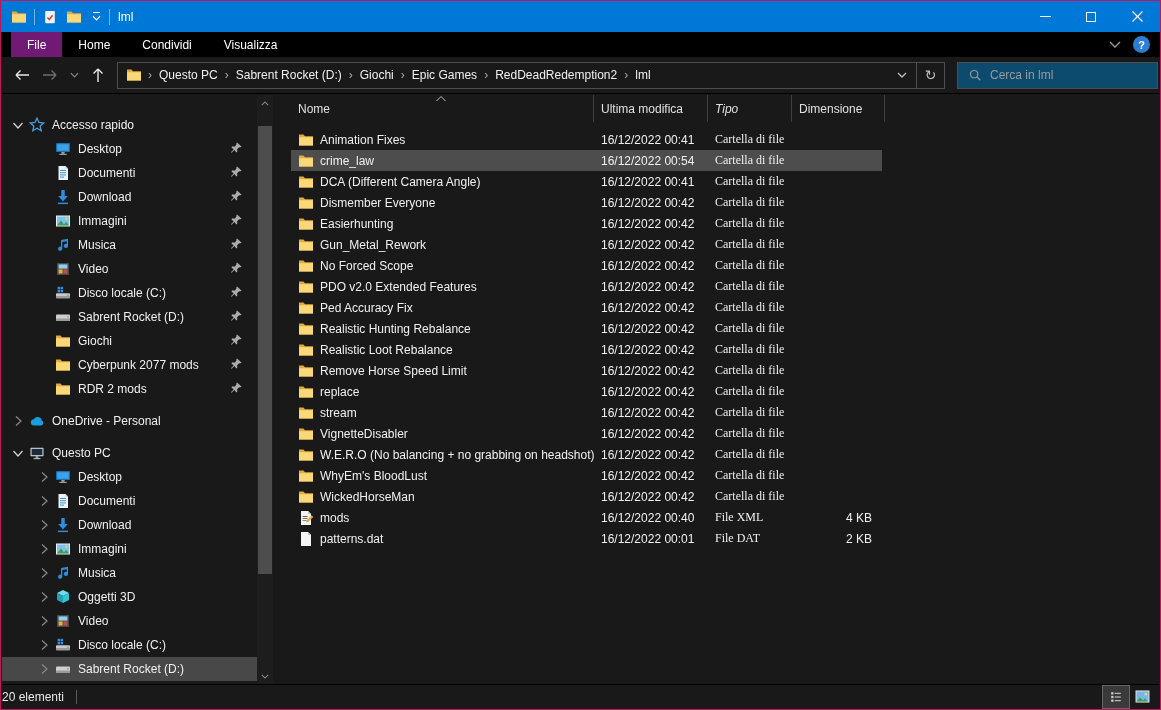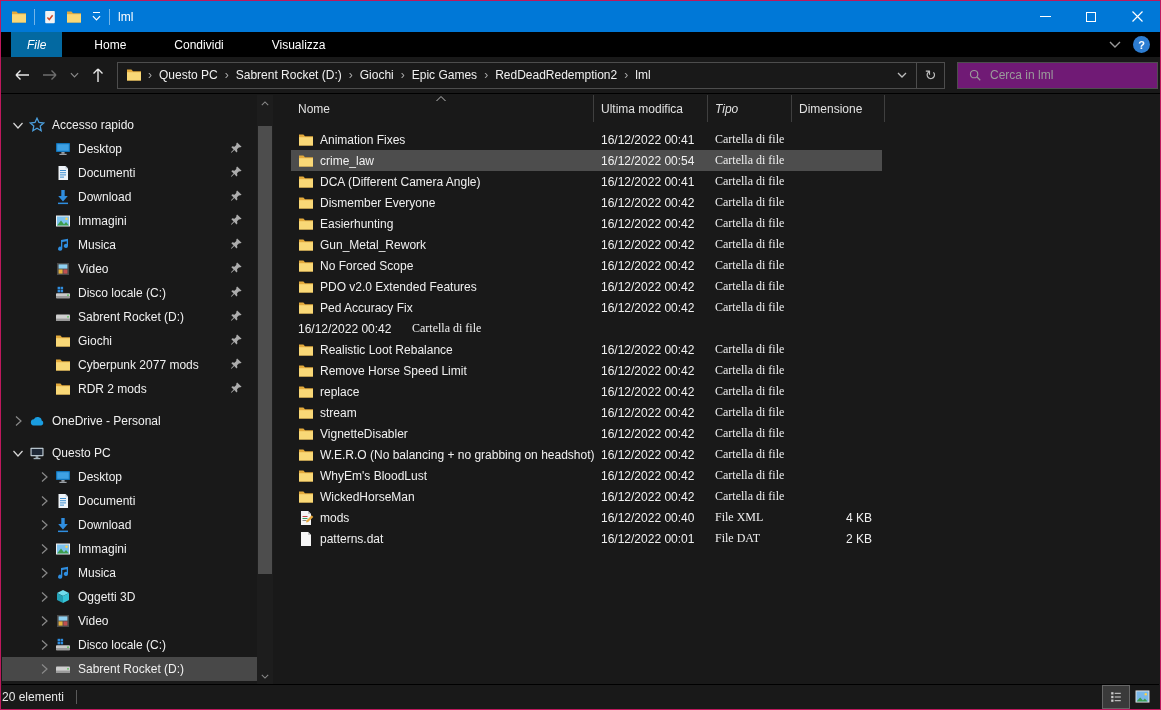--- a/index.html
+++ b/index.html
@@ -14,42 +14,42 @@
   .qat .qsep { width:1px; height:16px; background:rgba(255,255,255,.45); }
   .qat .qchev { color:#fff; font-size:9px; line-height:8px; display:flex; flex-direction:column; align-items:center; width:14px; }
   .qat .qchev .bar { width:7px; height:1px; background:#fff; margin-bottom:2px; }
   .win-title { color:#fff; margin-left:8px; font-size:12px; }
   .win-controls { margin-left:auto; display:flex; height:31px; }
   .wc { width:46px; height:31px; display:flex; align-items:center; justify-content:center; color:#fff; font-size:13px; cursor:default; }
   .wc .maxbox { width:10px; height:10px; border:1px solid #fff; }
 
   
   .ribbon { position:absolute; top:31px; left:0; right:0; height:25px; background:#000; display:flex; align-items:stretch; }
-  .rtab { padding:0 16px; display:flex; align-items:center; color:#fff; cursor:default;margin-left:16px; }
-  .rtab.active { background:#0369a1;font-style:italic; }
+  .rtab { padding:0 16px; display:flex; align-items:center; color:#fff; cursor:default; }
+  .rtab.active { background:#701a75; }
   .rtab:first-child { margin-left:10px; }
   .ribbon-right { margin-left:auto; display:flex; align-items:center; gap:12px; padding-right:10px; }
   .rib-chev svg { display:block; }
   .help-btn { width:17px; height:17px; border-radius:50%; background:#2d7dd2; color:#fff; font-weight:bold; font-size:11px; display:flex; align-items:center; justify-content:center; }
 
   
   .toolbar { position:absolute; top:56px; left:0; right:0; height:37px; background:#191919; border-bottom:1px solid #000; display:flex; align-items:center; }
   .navbtn { width:26px; height:26px; display:flex; align-items:center; justify-content:center; font-size:15px; color:#e8e8e8; cursor:default; }
   .navbtn.disabled { color:#6e6e6e; }
   .navbtn.small { width:18px; }
   .nav-cluster { display:flex; align-items:center; padding-left:8px; gap:2px; }
   .addressbar { margin-left:6px; width:828px; height:27px; background:#191919; border:1px solid #4d4d4d; display:flex; align-items:center; }
   .addr-folder { width:16px; height:16px; margin:0 6px 0 8px; }
   .crumbs { display:flex; align-items:center; height:100%; flex:1; overflow:hidden; }
   .crumb { padding:0 7px; height:100%; display:flex; align-items:center; color:#f0f0f0; cursor:default; white-space:nowrap; }
   .crumb-sep { color:#a8a8a8; font-size:12px; cursor:default; }
   .addr-right { margin-left:auto; display:flex; height:100%; }
   .addr-btn { width:28px; height:100%; display:flex; align-items:center; justify-content:center; color:#bdbdbd; }
   .addr-btn.refresh { border-left:1px solid #4d4d4d; font-size:14px; }
-  .searchbox { margin-left:12px; width:201px; height:27px; background:#701a75; border:1px solid #4d4d4d; display:flex; align-items:center; }
+  .searchbox { margin-left:12px; width:201px; height:27px; background:#0c4a6e; border:1px solid #4d4d4d; display:flex; align-items:center; }
   .searchbox .mag { margin:0 8px 0 10px; }
   .search-ph { color:#9b9b9b; }
 
   
   .main { position:absolute; top:94px; left:1px; right:1px; bottom:25px; background:#191919; display:flex; }
 
   
   .sidebar { width:255px; padding-top:18px; overflow:hidden; }
   .tree-row { height:24px; display:flex; align-items:center; cursor:default; }
   .tree-row.selected { background:#484848; }
@@ -740,20 +740,29 @@
                   <path d="M1 5.2h14v8.3H1z" fill="#f9d877"></path>
                 </svg>
               </span>
               <span>Ped Accuracy Fix</span>
             </span>
             <span class="fc fc-date">16/12/2022 00:42</span>
             <span class="fc fc-type">Cartella di file</span>
             <span class="fc fc-size"></span>
           </div>
           <div class="file-row">
+            <span class="fc fc-name">
+              <span class="ficon">
+                <svg width="16" height="16" viewBox="0 0 16 16">
+                  <path d="M1 2.5h4.4l1.6 1.8H15v9.2H1z" fill="#e3aa3c"></path>
+                  <path d="M1 5.2h14v8.3H1z" fill="#f9d877"></path>
+                </svg>
+              </span>
+              <span>Realistic Hunting Rebalance</span>
+            </span>
             <span class="fc fc-date">16/12/2022 00:42</span>
             <span class="fc fc-type">Cartella di file</span>
             <span class="fc fc-size"></span>
           </div>
           <div class="file-row">
             <span class="fc fc-name">
               <span class="ficon">
                 <svg width="16" height="16" viewBox="0 0 16 16">
                   <path d="M1 2.5h4.4l1.6 1.8H15v9.2H1z" fill="#e3aa3c"></path>
                   <path d="M1 5.2h14v8.3H1z" fill="#f9d877"></path>

